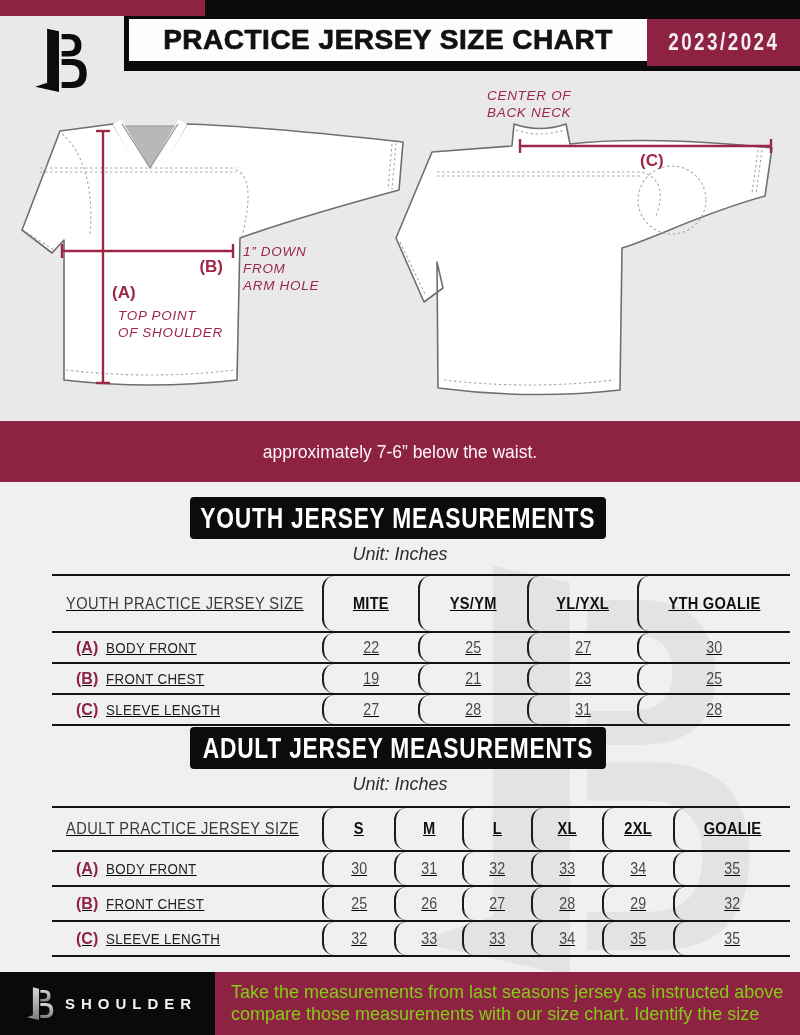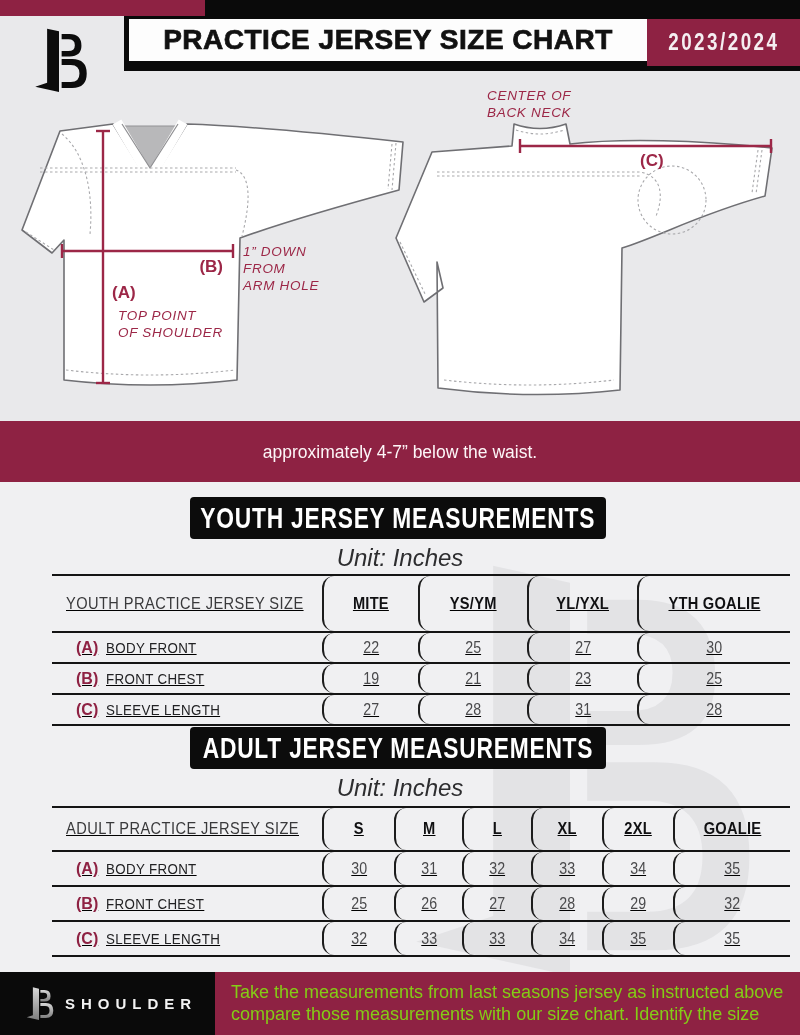--- a/index.html
+++ b/index.html
@@ -37,21 +37,21 @@
 
   
   .bg-lower{left:0;top:482px;width:800px;height:490px;background:#f0f0f2;}
   .watermark{left:330px;top:540px;width:480px;height:470px;opacity:.5;}
 
   
   .heading-box{left:190px;width:416px;height:42px;background:#0c0c0c;border-radius:4px;
                display:flex;align-items:center;justify-content:center;}
   .heading-box span{display:inline-block;transform:scaleX(.76);color:#fff;font-size:30px;
                     font-weight:bold;letter-spacing:1px;white-space:nowrap;}
-  .unit{left:0;width:800px;text-align:center;font-style:italic;font-size:24px;color:#2d2d2f;}
+  .unit{left:0;width:800px;text-align:center;font-style:italic;font-size:18px;color:#2d2d2f;}
 
   
   .tbl{left:52px;width:738px;border-top:2px solid #141414;border-bottom:2.5px solid #141414;text-decoration:underline;}
   .tr{display:grid;border-bottom:2px solid #141414;}
   .tr:last-child{border-bottom:none;}
   .youth .tr{grid-template-columns:270px 96px 109px 110px 153px;}
   .adult .tr{grid-template-columns:270px 72px 68px 69px 71px 71px 117px;}
   .youth .tr.head{height:55px;} .youth .tr.row{height:29px;}
   .adult .tr.head{height:42px;} .adult .tr.row{height:33px;}
   .td{display:flex;align-items:center;justify-content:center;}
@@ -166,21 +166,21 @@
       <text class="ann-txt" x="487" y="100">CENTER OF</text>
       <text class="ann-txt" x="487" y="117">BACK NECK</text>
       <path class="mline" d="M520,146 L771,146"></path>
       <path class="mline" d="M520,139 L520,153"></path>
       <path class="mline" d="M771,139 L771,153"></path>
       <text class="ann-key" x="640" y="166">(C)</text>
     </g>
   </svg>
 
   <div class="abs banner">
-    <div>approximately 4-7” below the waist.</div>
+    <div>approximately 7-6” below the waist.</div>
   </div>
 
   <div class="abs heading-box" style="top:497px;">
     <span>YOUTH JERSEY MEASUREMENTS</span>
   </div>
   <div class="abs unit" style="top:544px;">Unit: Inches</div>
 
   <div class="abs tbl youth" style="top:574px;">
     <div class="tr head">
       <div class="td label-col">

